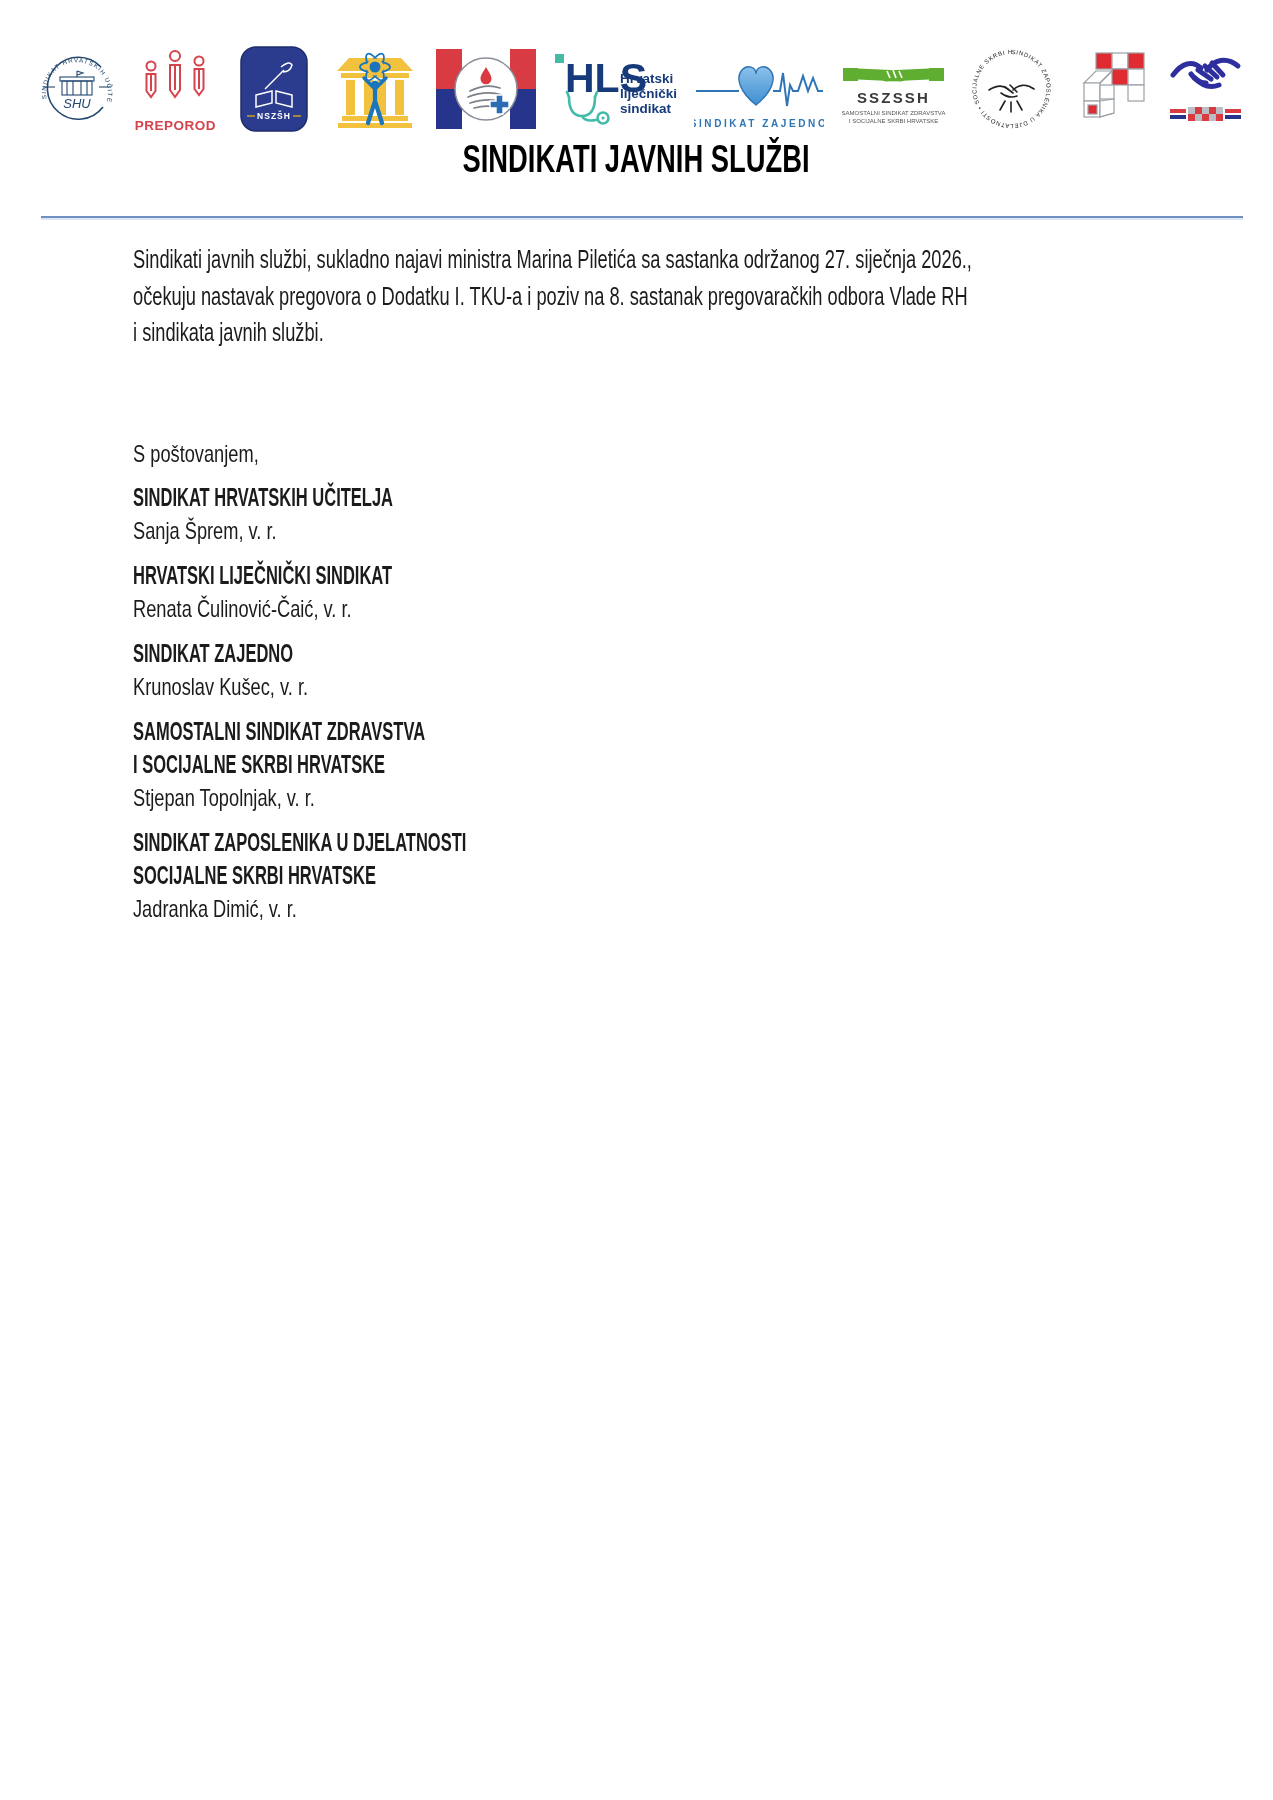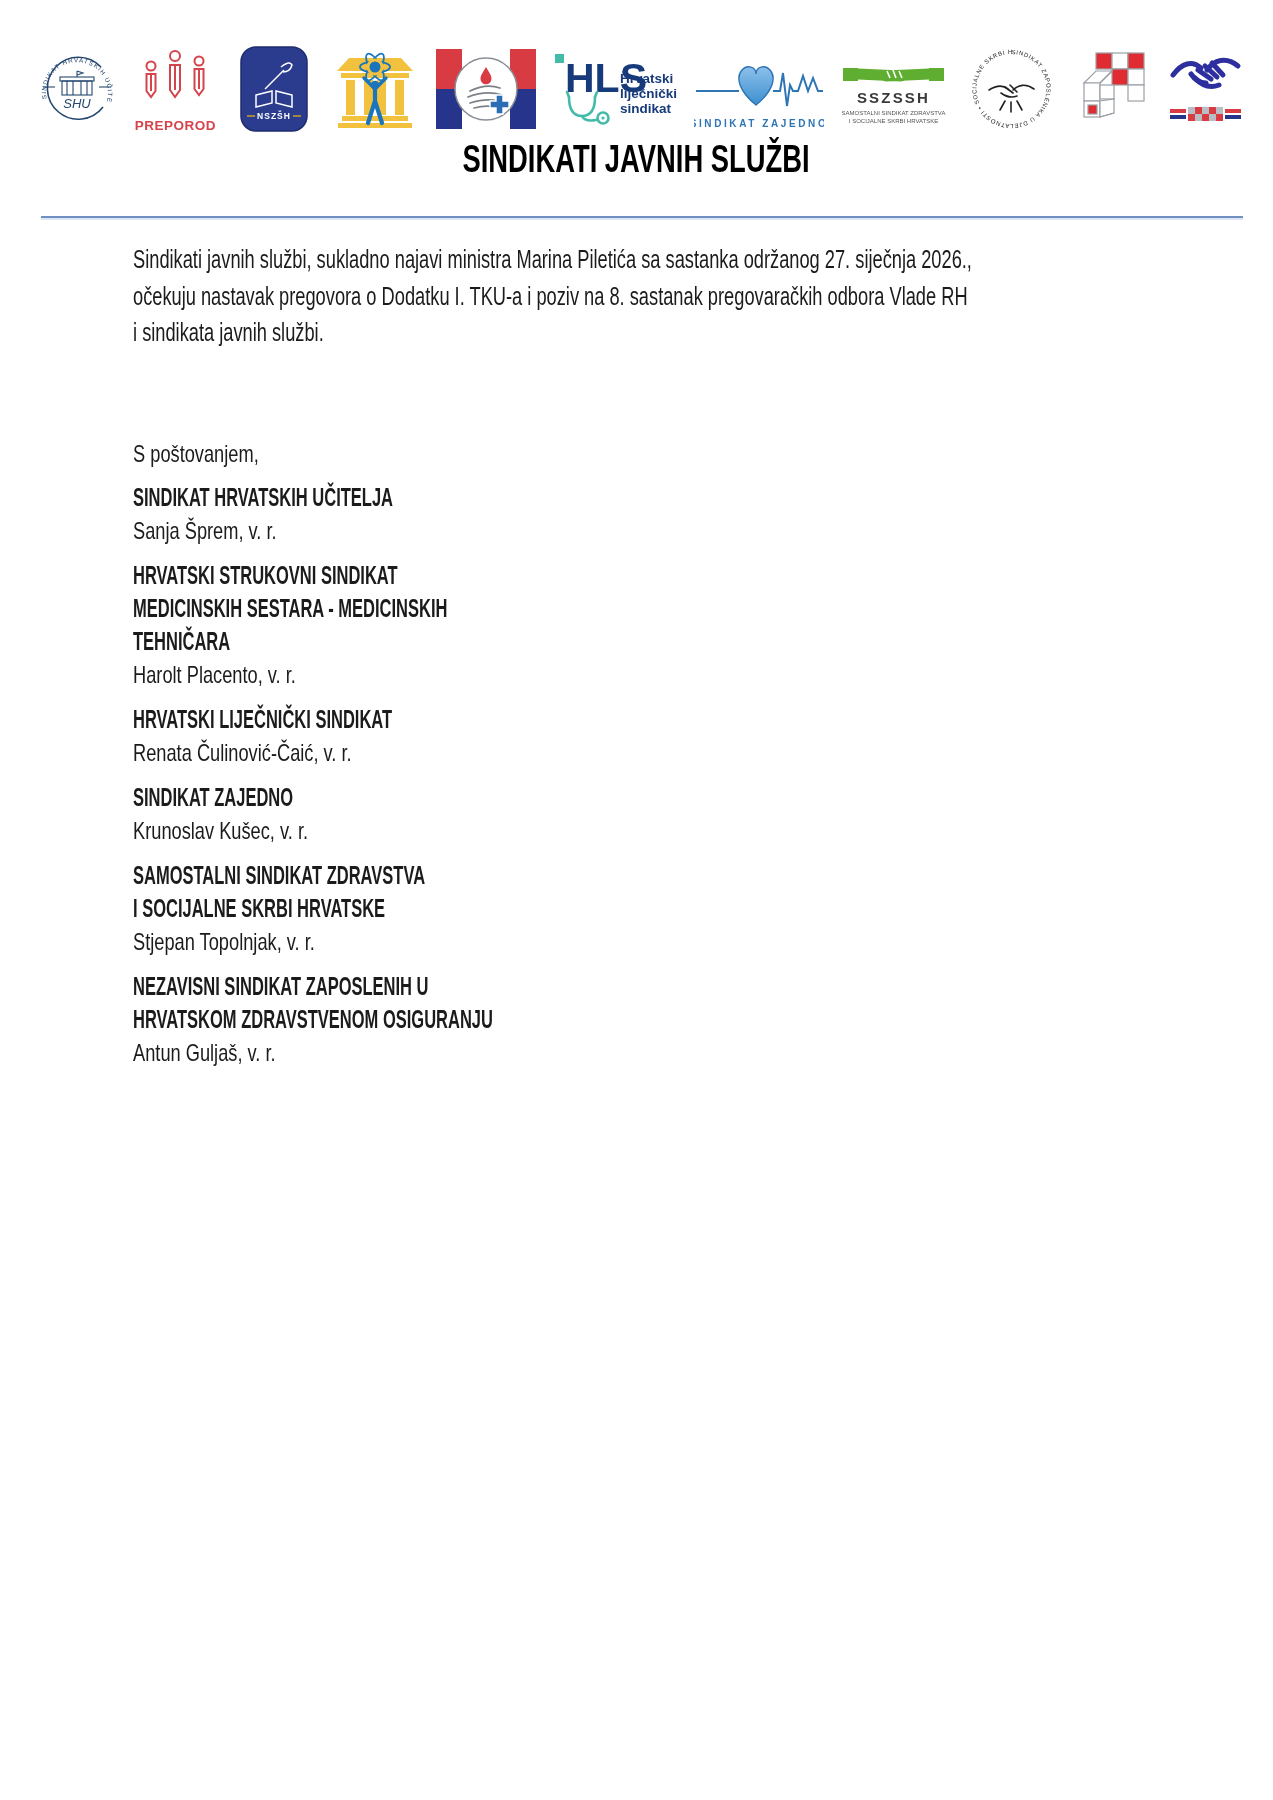--- a/index.html
+++ b/index.html
@@ -234,38 +234,32 @@
 i sindikata javnih službi.</p>
 
   <div class="salutation">S poštovanjem,</div>
 
   <div class="signatories">
       <div class="sig">
         <div class="t-head">SINDIKAT HRVATSKIH UČITELJA</div>
         <div class="t-name">Sanja Šprem, v. r.</div>
       </div>
       <div class="sig">
-        <div class="t-head">HRVATSKI STRUKOVNI SINDIKAT
-MEDICINSKIH SESTARA - MEDICINSKIH
-TEHNIČARA</div>
-        <div class="t-name">Harolt Placento, v. r.</div>
-      </div>
-      <div class="sig">
         <div class="t-head">HRVATSKI LIJEČNIČKI SINDIKAT</div>
         <div class="t-name">Renata Čulinović-Čaić, v. r.</div>
       </div>
       <div class="sig">
         <div class="t-head">SINDIKAT ZAJEDNO</div>
         <div class="t-name">Krunoslav Kušec, v. r.</div>
       </div>
       <div class="sig">
         <div class="t-head">SAMOSTALNI SINDIKAT ZDRAVSTVA
 I SOCIJALNE SKRBI HRVATSKE</div>
         <div class="t-name">Stjepan Topolnjak, v. r.</div>
       </div>
       <div class="sig">
-        <div class="t-head">NEZAVISNI SINDIKAT ZAPOSLENIH U
-HRVATSKOM ZDRAVSTVENOM OSIGURANJU</div>
-        <div class="t-name">Antun Guljaš, v. r.</div>
+        <div class="t-head">SINDIKAT ZAPOSLENIKA U DJELATNOSTI
+SOCIJALNE SKRBI HRVATSKE</div>
+        <div class="t-name">Jadranka Dimić, v. r.</div>
       </div>
     </div>
 
 </div>
 
 </body></html>

